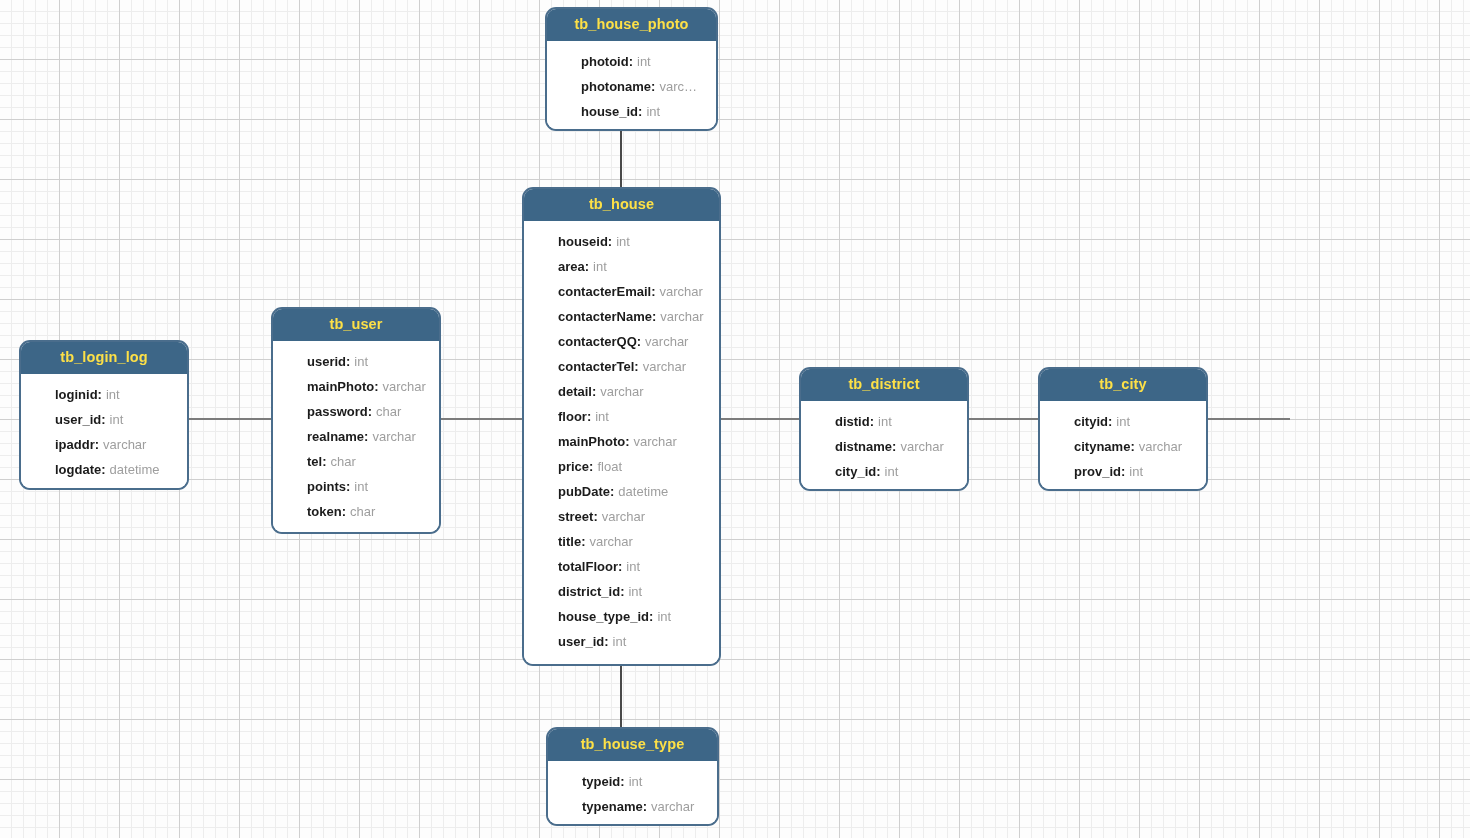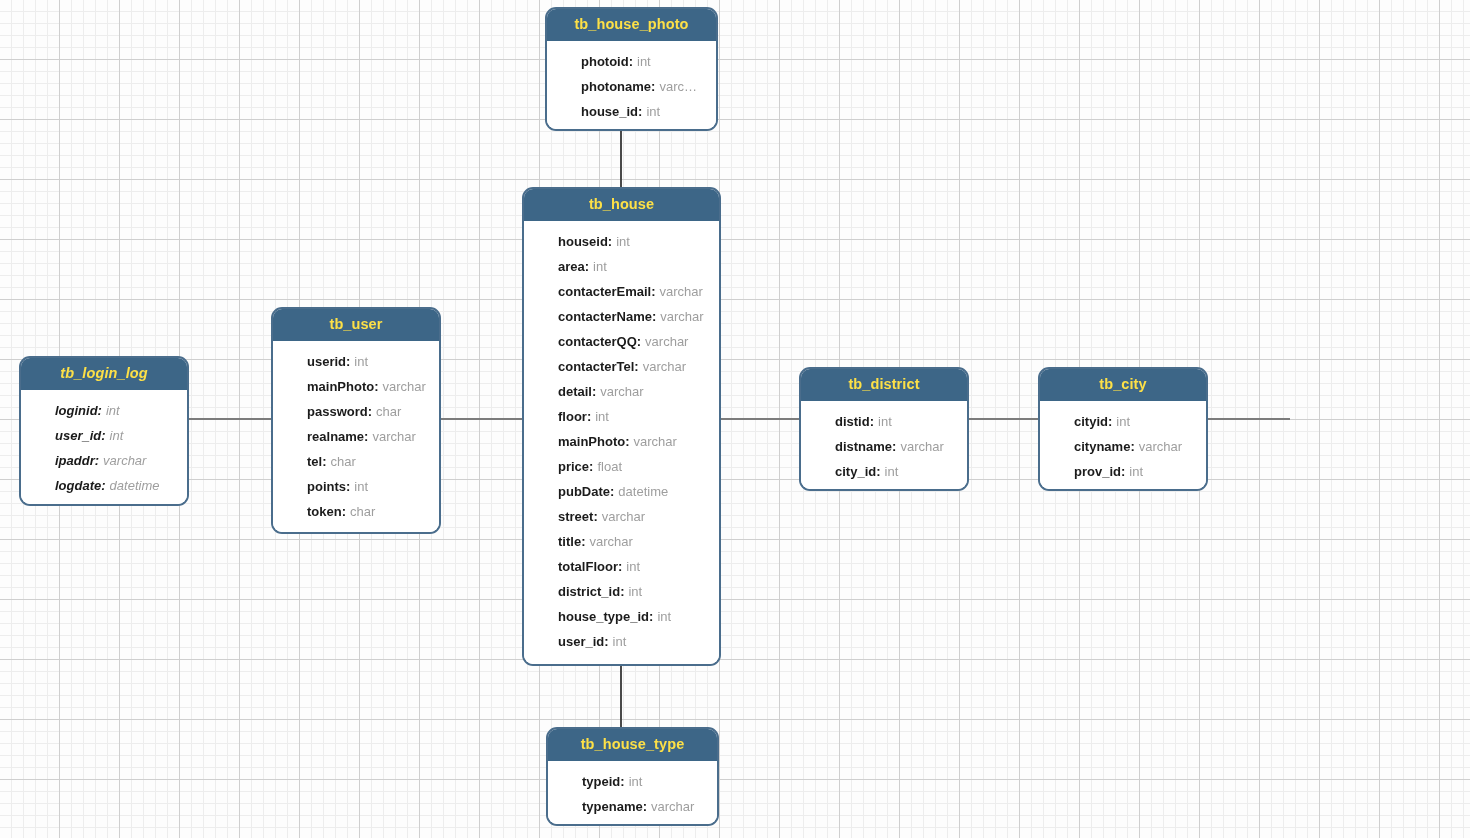--- a/index.html
+++ b/index.html
@@ -133,21 +133,21 @@
         <div class="field"><span class="fname">userid</span><span class="fcolon">:</span><span class="ftype">int</span></div>
         <div class="field"><span class="fname">mainPhoto</span><span class="fcolon">:</span><span class="ftype">varchar</span></div>
         <div class="field"><span class="fname">password</span><span class="fcolon">:</span><span class="ftype">char</span></div>
         <div class="field"><span class="fname">realname</span><span class="fcolon">:</span><span class="ftype">varchar</span></div>
         <div class="field"><span class="fname">tel</span><span class="fcolon">:</span><span class="ftype">char</span></div>
         <div class="field"><span class="fname">points</span><span class="fcolon">:</span><span class="ftype">int</span></div>
         <div class="field"><span class="fname">token</span><span class="fcolon">:</span><span class="ftype">char</span></div>
         <div class="field"><span class="fname">isadmin</span><span class="fcolon">:</span><span class="ftype">bit</span></div>
       </div>
     </div>
-    <div class="entity" style="left: 19px; top: 356px; width: 170px; height: 150px; font-style: italic;">
+    <div class="entity" style="left: 19px; top: 340px; width: 170px; height: 150px;">
       <div class="entity-header">tb_login_log</div>
       <div class="entity-fields">
         <div class="field"><span class="fname">loginid</span><span class="fcolon">:</span><span class="ftype">int</span></div>
         <div class="field"><span class="fname">user_id</span><span class="fcolon">:</span><span class="ftype">int</span></div>
         <div class="field"><span class="fname">ipaddr</span><span class="fcolon">:</span><span class="ftype">varchar</span></div>
         <div class="field"><span class="fname">logdate</span><span class="fcolon">:</span><span class="ftype">datetime</span></div>
       </div>
     </div>
     <div class="entity" style="left: 799px; top: 367px; width: 170px; height: 124px;">
       <div class="entity-header">tb_district</div>

